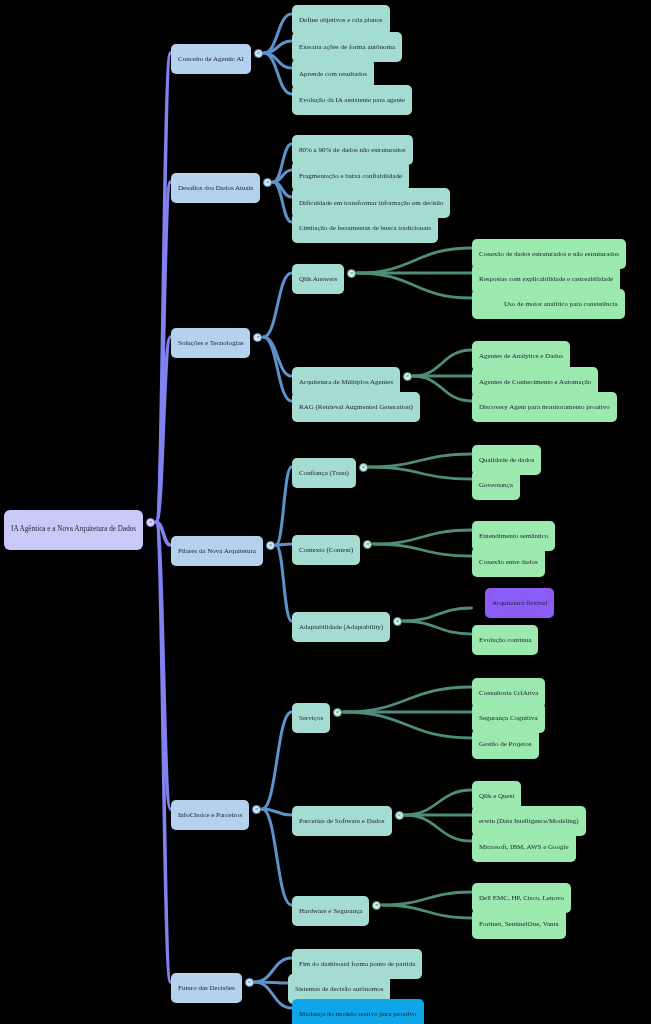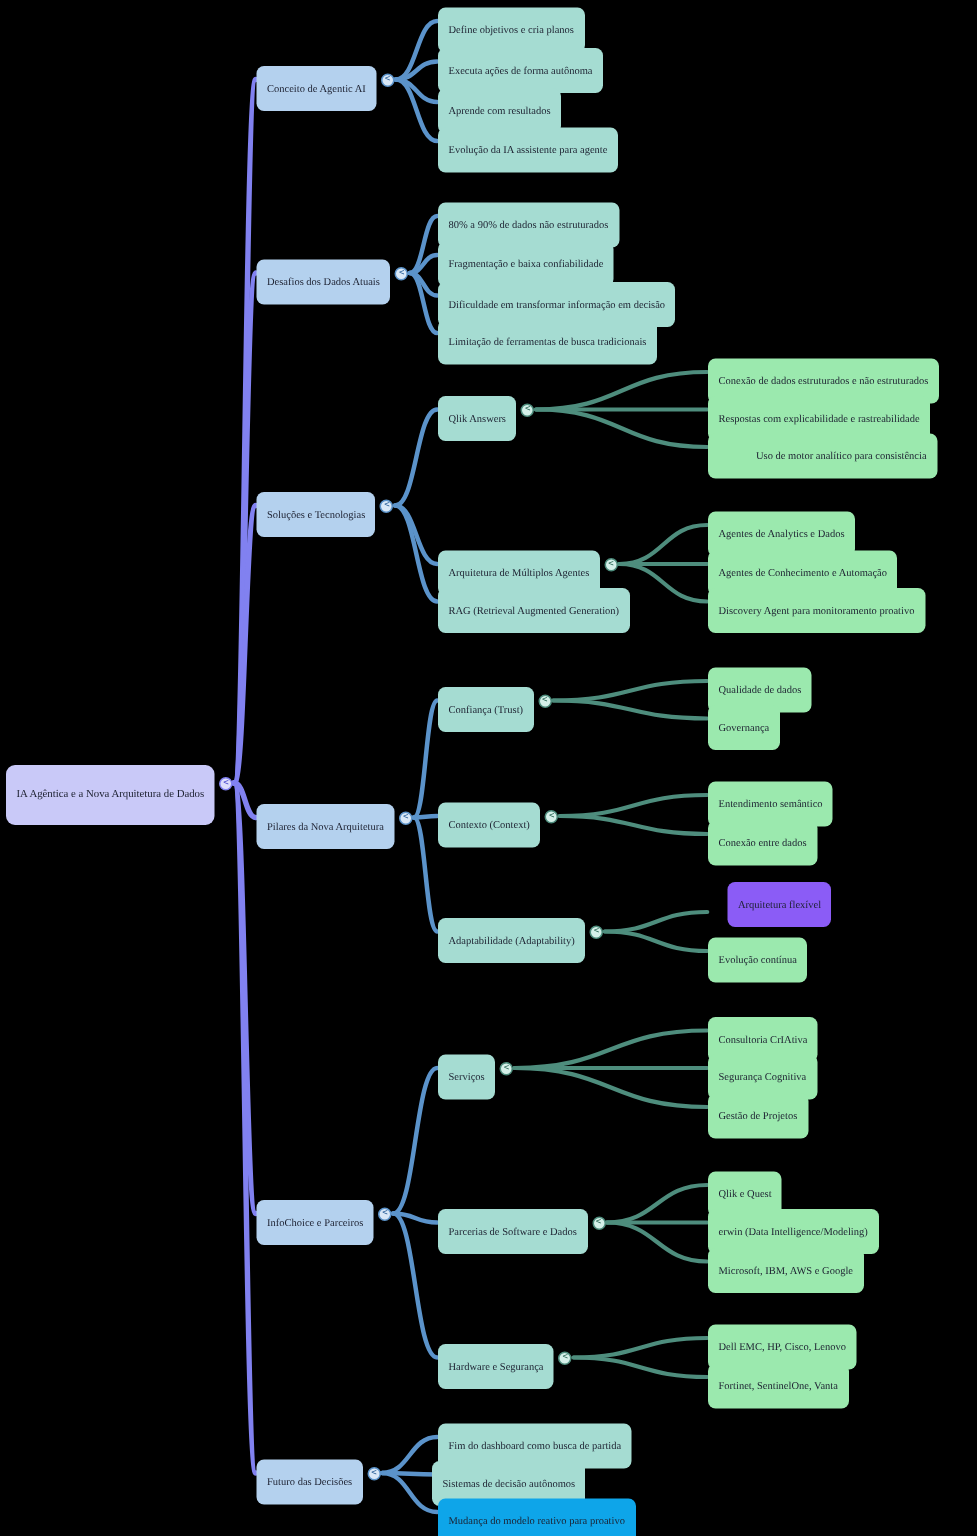--- a/index.html
+++ b/index.html
@@ -286,21 +286,21 @@
       <div class="node depth-3" style="left: 472px; top: 909px; background: rgb(155, 233, 174); color: rgb(28, 32, 48);">
         <span>Fortinet, SentinelOne, Vanta</span>
       </div>
       <div class="node depth-1" style="left: 171px; top: 973px; background: rgb(180, 209, 238); color: rgb(28, 32, 48);">
         <span>Futuro das Decisões</span>
       </div>
       <div class="toggle t1" style="left: 244.781px; top: 977.5px; border-color: rgb(91, 147, 202);">
         <span>&lt;</span>
       </div>
       <div class="node depth-2" style="left: 292px; top: 949px; background: rgb(165, 220, 210); color: rgb(28, 32, 48);">
-        <span>Fim do dashboard como busca de partida</span>
+        <span>Fim do dashboard forma ponto de partida</span>
       </div>
       <div class="node depth-2" style="left: 288px; top: 974px; background: rgb(165, 220, 210); color: rgb(28, 32, 48);">
         <span>Sistemas de decisão autônomos</span>
       </div>
       <div class="node depth-2" style="left: 292px; top: 999px; background: #0ea5e9; color: rgb(28, 32, 48);">
         <span>Mudança do modelo reativo para proativo</span>
       </div>
     </div>
 </div>
 

